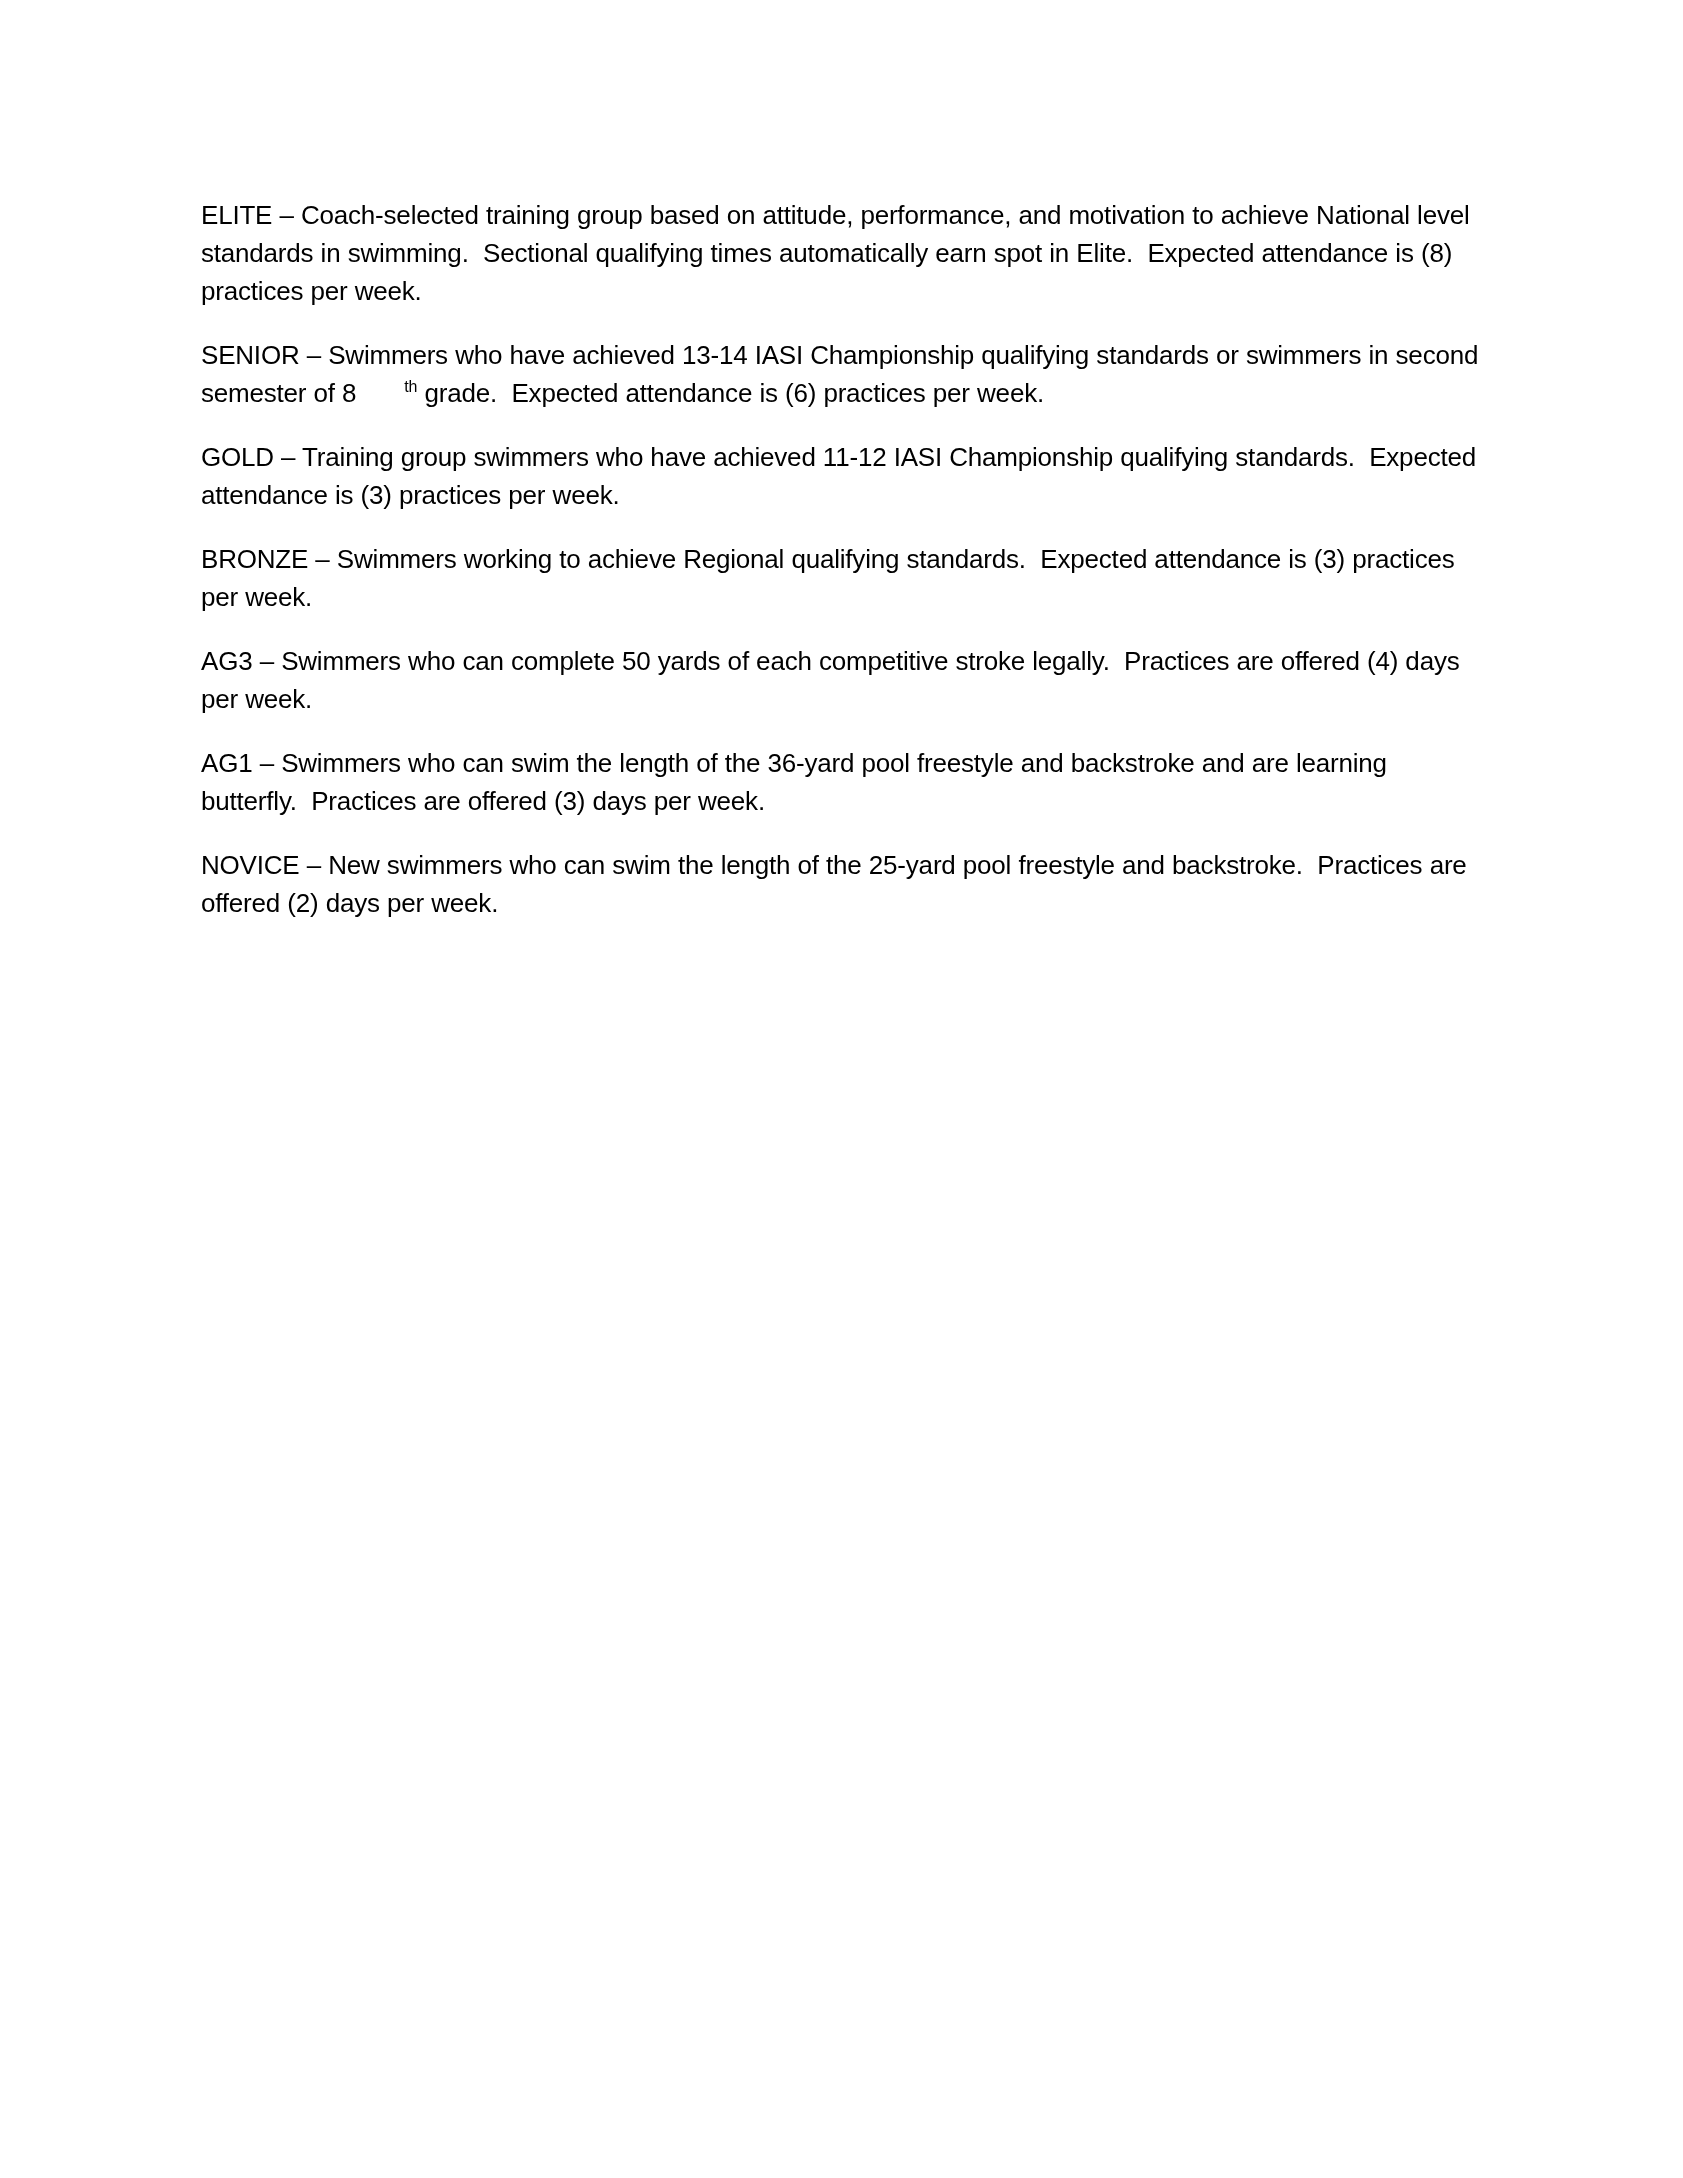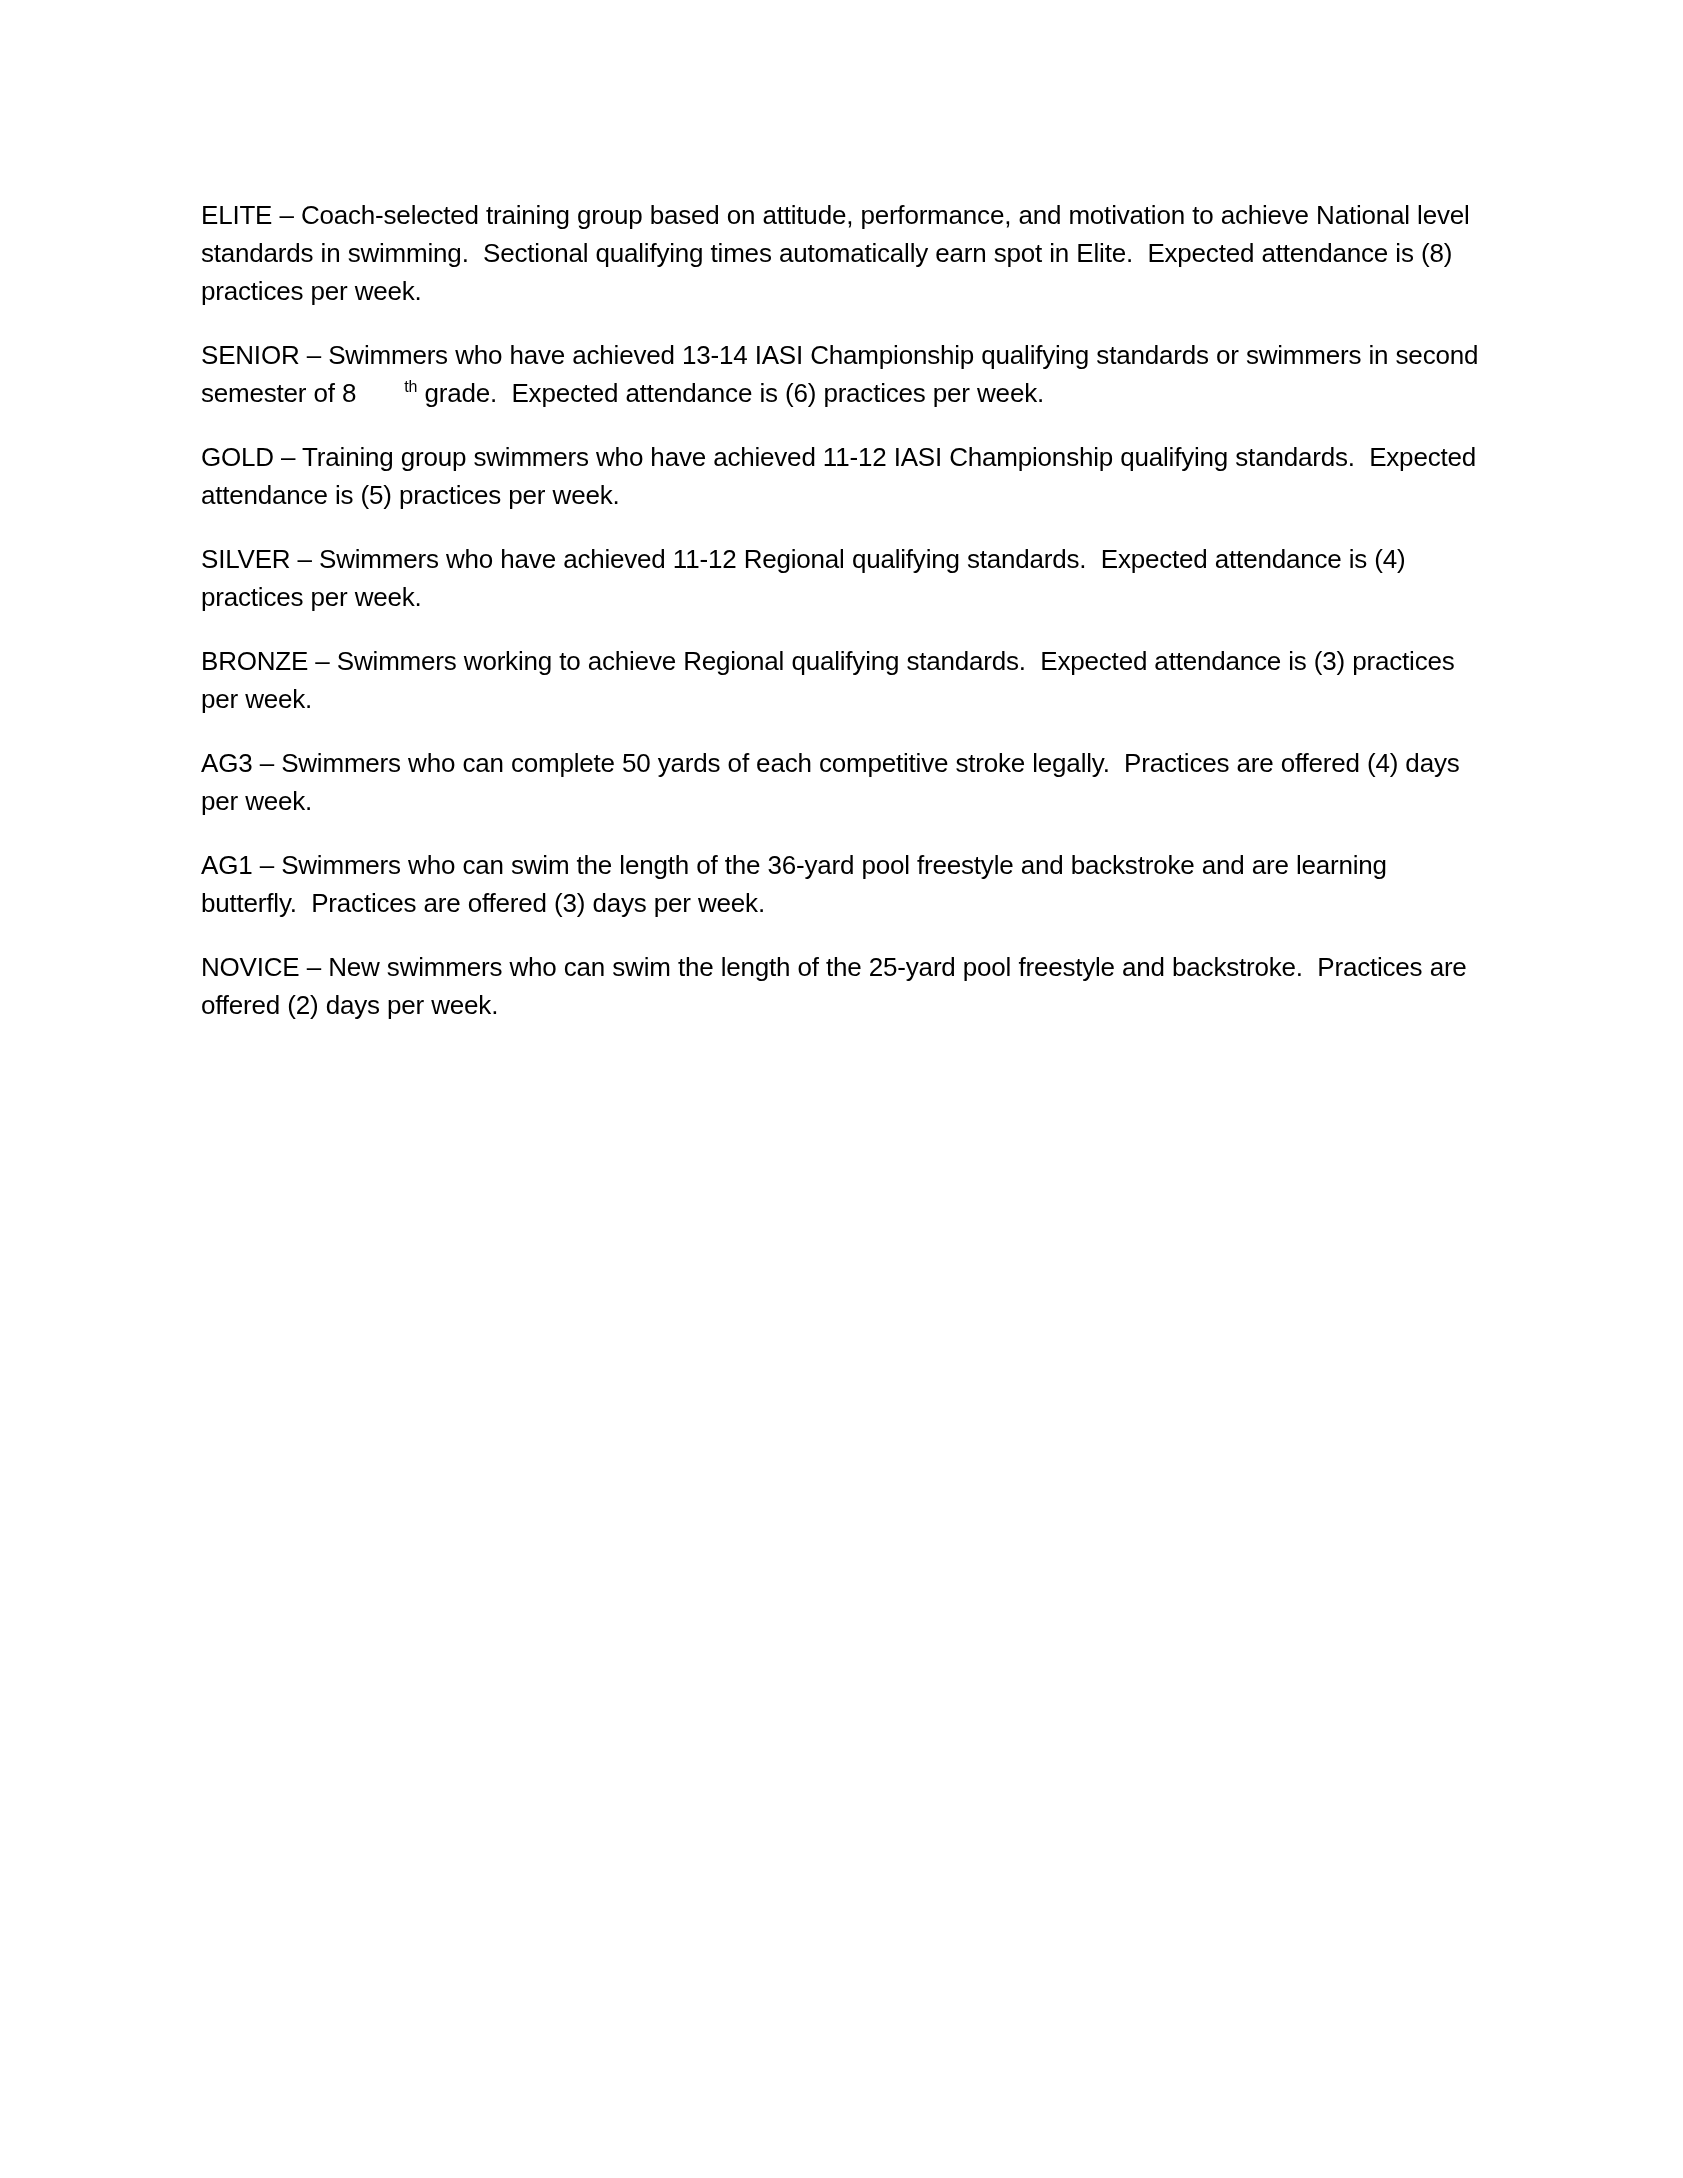--- a/index.html
+++ b/index.html
@@ -46,23 +46,22 @@
 </head>
 <body>
 
 <div class="page">
   <div class="doc-body">
 
     <p>ELITE – Coach-selected training group based on attitude, performance, and motivation to achieve National level standards in swimming.  Sectional qualifying times automatically earn spot in Elite.  Expected attendance is (8) practices per week.</p>
 
     <p><span>SENIOR – Swimmers who have achieved 13-14 IASI Championship qualifying standards or swimmers in second semester of 8</span><sup class="sup-th">th</sup><span> grade.  Expected attendance is (6) practices per week.</span></p>
 
-    <p>GOLD – Training group swimmers who have achieved 11-12 IASI Championship qualifying standards.  Expected attendance is (5) practices per week.</p>
+    <p>GOLD – Training group swimmers who have achieved 11-12 IASI Championship qualifying standards.  Expected attendance is (3) practices per week.</p>
 
-    <p>SILVER – Swimmers who have achieved 11-12 Regional qualifying standards.  Expected attendance is (4) practices per week.</p>
 
     <p>BRONZE – Swimmers working to achieve Regional qualifying standards.  Expected attendance is (3) practices per week.</p>
 
 
     <p>AG3 – Swimmers who can complete 50 yards of each competitive stroke legally.  Practices are offered (4) days per week.</p>
 
 
     <p>AG1 – Swimmers who can swim the length of the 36-yard pool freestyle and backstroke and are learning butterfly.  Practices are offered (3) days per week.</p>
 
     <p>NOVICE – New swimmers who can swim the length of the 25-yard pool freestyle and backstroke.  Practices are offered (2) days per week.</p>

